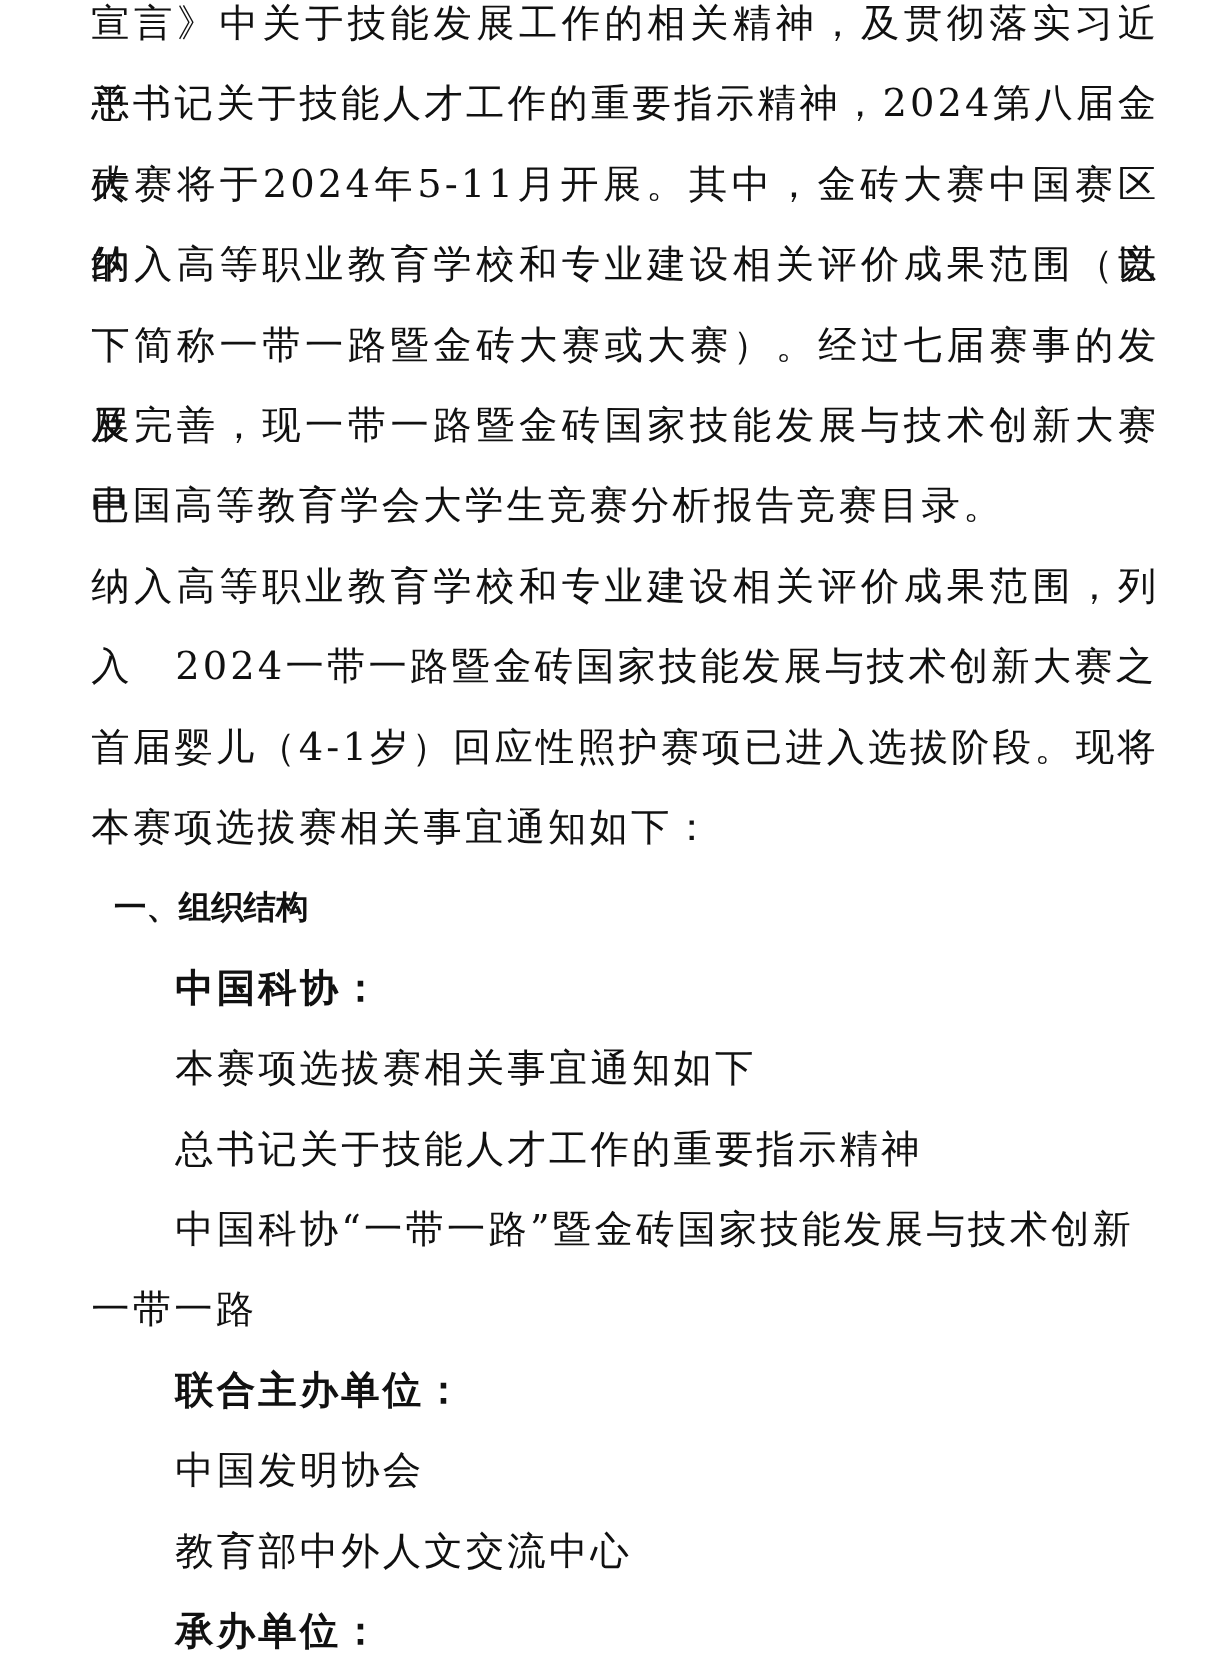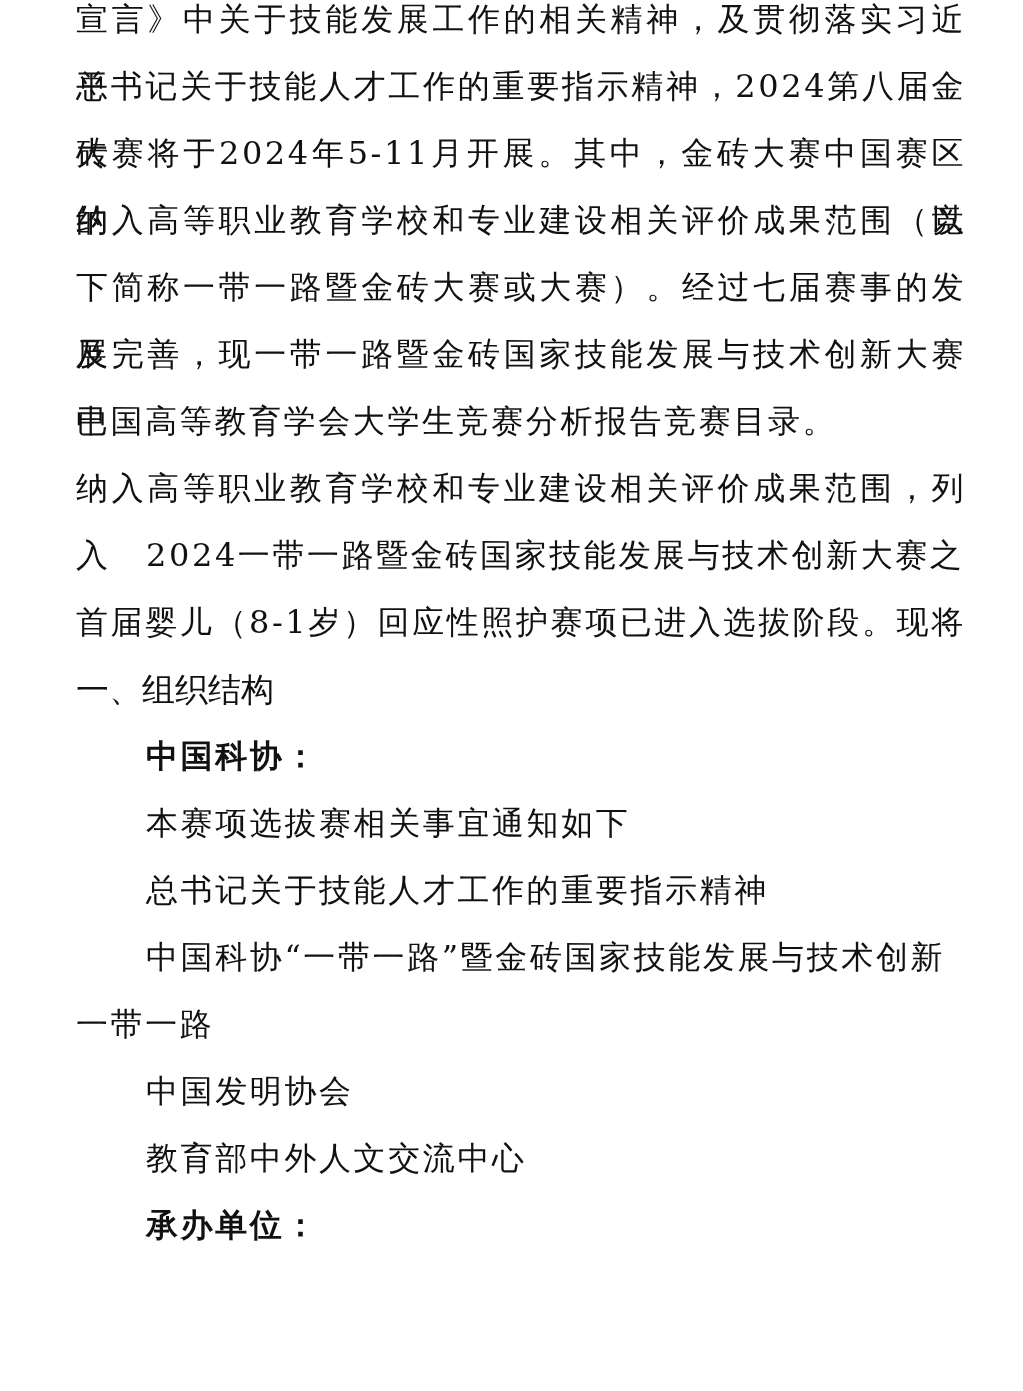--- a/index.html
+++ b/index.html
@@ -4,48 +4,50 @@
 <style>
   html, body { margin: 0; padding: 0; background: #ffffff; }
   body { width: 1023px; height: 1391px; overflow: hidden; position: relative; }
   .page {
     position: absolute; left: 76px; top: -14px; width: 890px;
     font-family: "DejaVu Serif", "Liberation Serif", serif;
     color: #111111; font-size: 32px; line-height: 67px; letter-spacing: 2.6px;
   }
   .line { display: block; white-space: nowrap; height: 67px; }
   .indent { padding-left: 70px; }
-  .heading { font-family: "DejaVu Sans", "Liberation Sans", sans-serif; font-weight: normal; letter-spacing: 0px; font-size: 33px; }
+  .heading { font-family: "DejaVu Sans", "Liberation Sans", sans-serif; font-weight: bold; letter-spacing: 0px; font-size: 27px; margin-left: 19px; }
   .subheading { font-weight: bold; }
   .justify { text-align-last: justify; text-align: justify; white-space: normal; }
 </style>
 </head>
 <body>
 
 <div class="page">
   <div>
     <span class="line justify">宣言》中关于技能发展工作的相关精神，及贯彻落实习近平</span>
     <span class="line justify">总书记关于技能人才工作的重要指示精神，2024第八届金砖</span>
     <span class="line justify">大赛将于2024年5-11月开展。其中，金砖大赛中国赛区的竞</span>
     <span class="line justify">纳入高等职业教育学校和专业建设相关评价成果范围（以</span>
     <span class="line justify">下简称一带一路暨金砖大赛或大赛）。经过七届赛事的发展</span>
     <span class="line justify">及完善，现一带一路暨金砖国家技能发展与技术创新大赛已</span>
     <span class="line">中国高等教育学会大学生竞赛分析报告竞赛目录。</span>
     <span class="line justify">纳入高等职业教育学校和专业建设相关评价成果范围，列入</span>
   </div>
 
   <div>
     <span class="line indent">2024一带一路暨金砖国家技能发展与技术创新大赛之</span>
-    <span class="line">首届婴儿（8-1岁）回应性照护赛项已进入选拔阶段。现将</span>
+    <span class="line">首届婴儿（4-1岁）回应性照护赛项已进入选拔阶段。现将</span>
+    <span class="line">本赛项选拔赛相关事宜通知如下：</span>
   </div>
 
   <div>
     <span class="line heading">一、组织结构</span>
     <span class="line indent subheading">中国科协：</span>
     <span class="line indent">本赛项选拔赛相关事宜通知如下</span>
     <span class="line indent">总书记关于技能人才工作的重要指示精神</span>
     <span class="line indent">中国科协“一带一路”暨金砖国家技能发展与技术创新</span>
     <span class="line">一带一路</span>
+    <span class="line indent subheading">联合主办单位：</span>
     <span class="line indent">中国发明协会</span>
     <span class="line indent">教育部中外人文交流中心</span>
     <span class="line indent subheading">承办单位：</span>
   </div>
 </div>
 
 </body></html>

